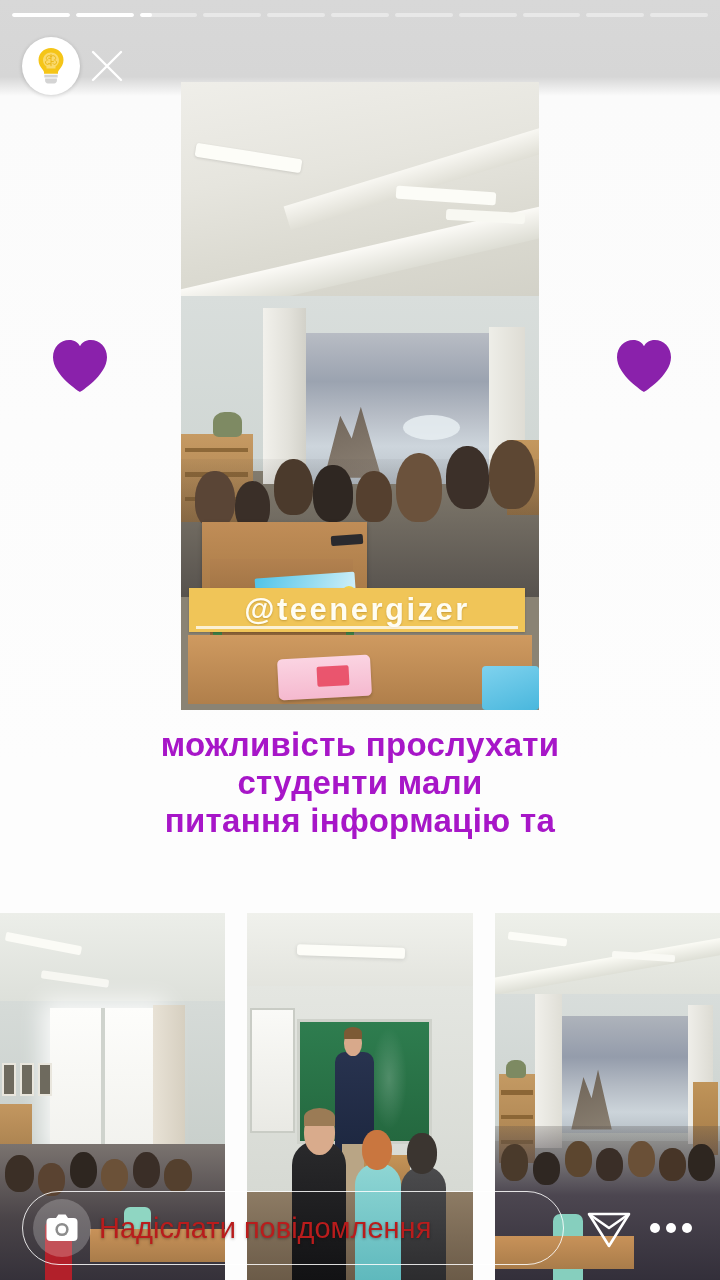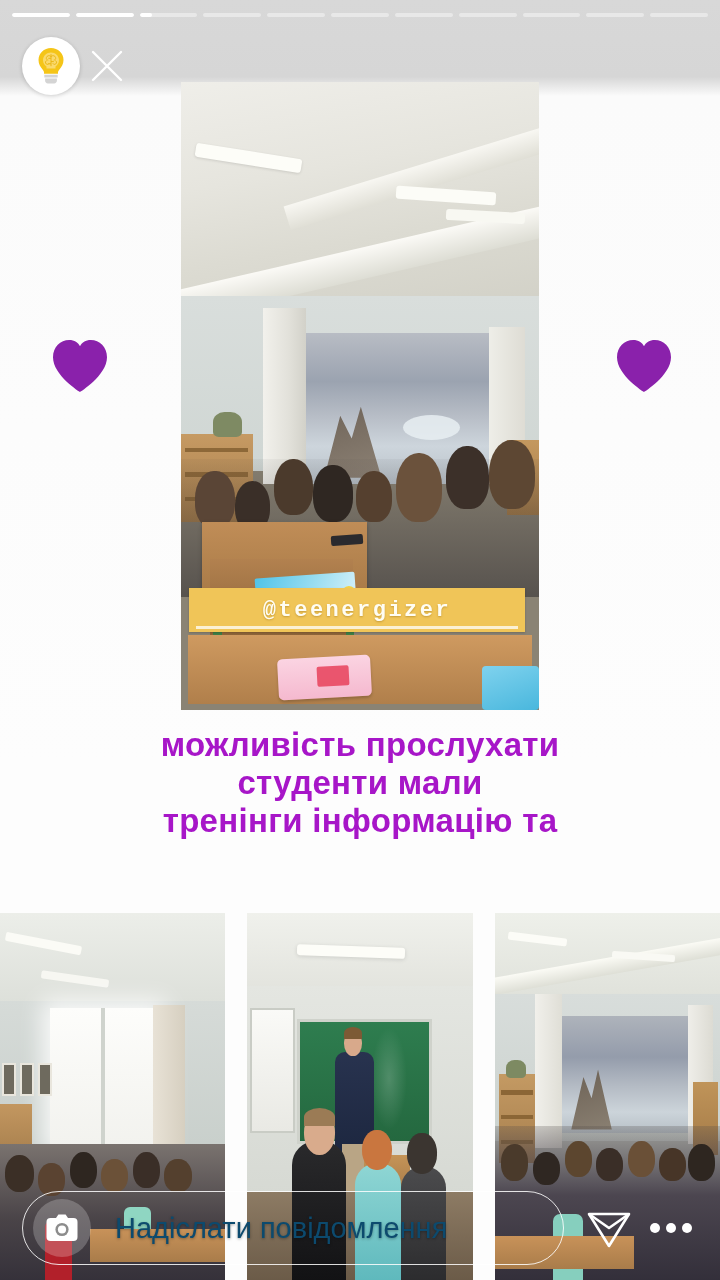--- a/index.html
+++ b/index.html
@@ -83,21 +83,21 @@
   .hp-blue{position:absolute;left:84%;top:93%;width:16%;height:7%;
     background:linear-gradient(160deg,#7fd2ee,#49b7dd);border-radius:4px;}
 
   
   .mention-sticker {
     position:absolute; left:189px; top:588px; width:336px; height:44px;
     background:#f0c558; display:flex; align-items:center; justify-content:center;
     box-shadow:0 1px 2px rgba(0,0,0,.18);
   }
   .mention-sticker span {
-    font-family:Liberation Mono, monospace; font-size:22px; font-weight:700;
+    font-family:Liberation Sans, sans-serif; font-size:31px; font-weight:700;
     color:#fffdf2; letter-spacing:2.5px; white-space:nowrap;
     text-shadow:0 1px 2px rgba(120,80,0,.35);
   }
   .mention-underline{position:absolute;left:196px;top:626px;width:322px;height:3px;background:rgba(255,255,255,.75);}
 
   
   .heart { position:absolute; width:64px; height:58px; }
   .heart.left  { left:48px;  top:336px; }
   .heart.right { left:612px; top:336px; }
   .heart svg { width:100%; height:100%; display:block; }
@@ -230,21 +230,21 @@
     flex:1 1 auto; height:74px; border-radius:38px;
     border:1.5px solid rgba(255,255,255,.85);
     display:flex; align-items:center; padding:0 10px; margin-right:14px;
   }
   .cam-circle {
     width:58px; height:58px; border-radius:50%; background:rgba(255,255,255,.22);
     display:flex; align-items:center; justify-content:center; flex:0 0 auto;
   }
   .cam-circle svg { width:34px; height:30px; }
   .reply-placeholder {
-    color:#0c4a6e; font-size:29px; margin-left:24px; white-space:nowrap;
+    color:#b91c1c; font-size:29px; margin-left:8px; white-space:nowrap;
     text-shadow:0 1px 3px rgba(0,0,0,.35);
   }
   .send-btn { width:62px; height:62px; display:flex; align-items:center; justify-content:center; flex:0 0 auto; }
   .send-btn svg { width:48px; height:44px; }
   .more-btn { width:54px; height:54px; display:flex; align-items:center; justify-content:center; flex:0 0 auto; margin-left:4px; }
   .more-btn span { display:block; width:10px; height:10px; border-radius:50%; background:#fff; margin:0 3px; }
   .more-inner{display:flex;align-items:center;}
 </style>
 </head>
 <body>
@@ -311,21 +311,21 @@
     </div>
     <div class="heart right">
       <svg viewBox="0 0 32 29" aria-hidden="true">
         <path d="M16 28S2.5 19.6 2.5 10.6C2.5 5.6 6.2 2 10.6 2c2.6 0 4.6 1.3 5.4 3.1C16.8 3.3 18.8 2 21.4 2 25.8 2 29.5 5.6 29.5 10.6 29.5 19.6 16 28 16 28z" fill="#8a21ab"></path>
       </svg>
     </div>
 
     <div class="caption">
       <div>можливість  прослухати</div>
       <div>студенти  мали</div>
-      <div>тренінги  інформацію  та</div>
+      <div>питання  інформацію  та</div>
     </div>
 
     <div class="triptych">
 
       <div class="tri-panel">
         <div class="p1-ceil"></div>
         <div class="p1-t1"></div>
         <div class="p1-t2"></div>
         <div class="p1-wall"></div>
         <div class="p1-win">

